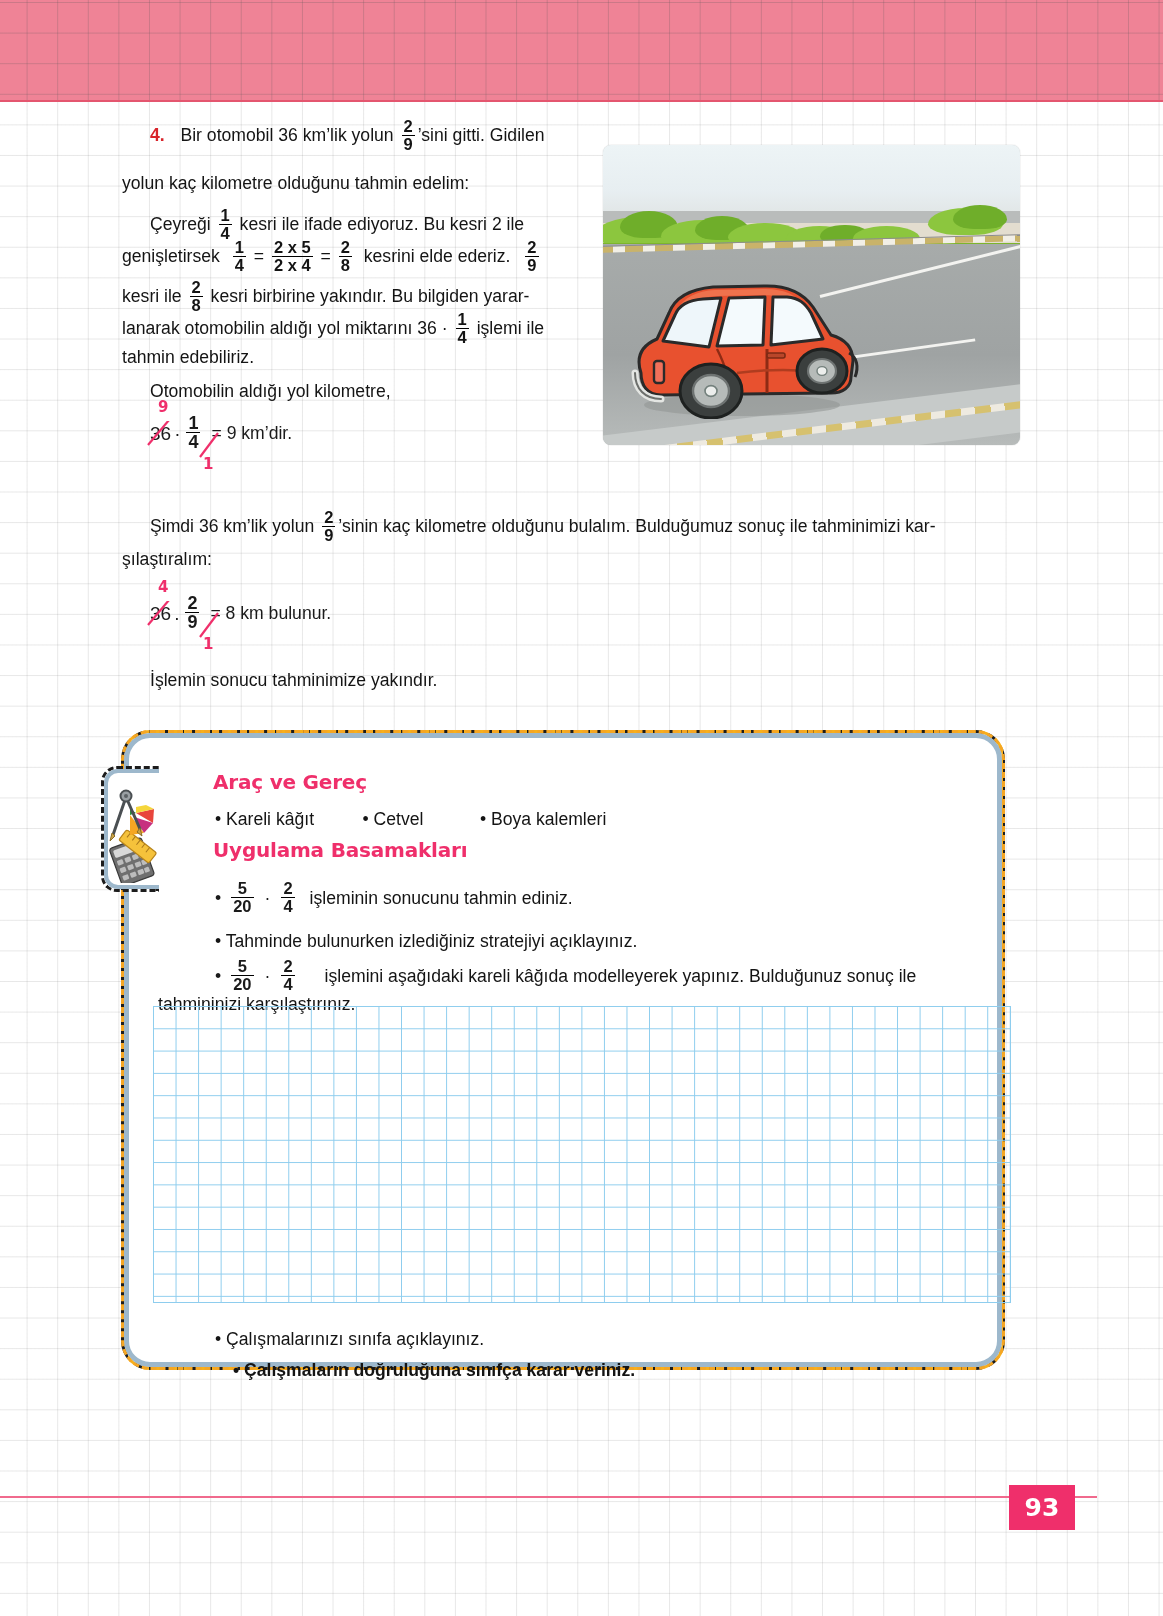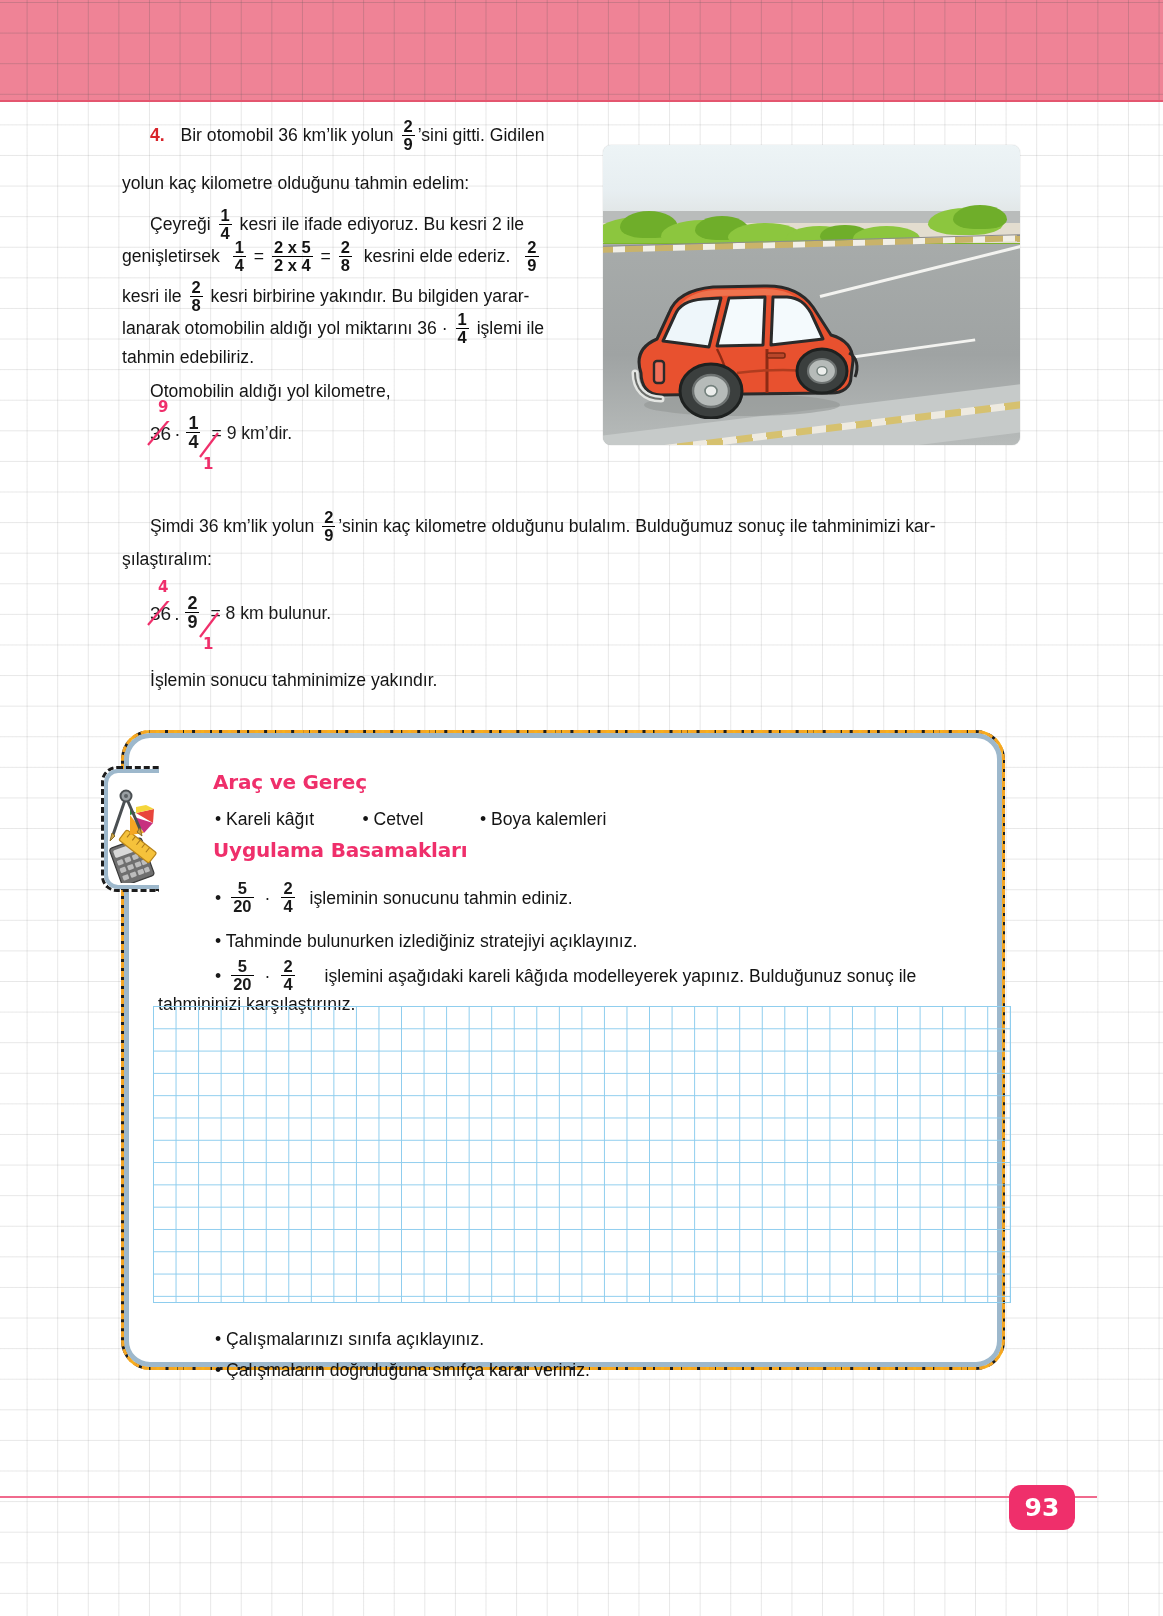--- a/index.html
+++ b/index.html
@@ -151,21 +151,20 @@
   #footer-rule{
     position:absolute; left:0; top:1496px; width:1097px; height:2px;
     background:#f06a8d; z-index:4;
   }
   #page-badge{
     position:absolute; left:1009px; top:1485px; width:66px; height:45px;
     background:#ef2f6b; color:#fff;
     display:flex; align-items:center; justify-content:center;
     font-size:25px; font-weight:700; z-index:6;
     font-family:"DejaVu Sans", sans-serif;
-    border-radius:12px;
   }
 
   
   .cancel-wrap{position:relative;display:inline-block;}
   .cancel-slash{
     position:absolute; left:-3px; top:-2px; width:28px; height:26px;
     pointer-events:none;
   }
   .cancel-top{
     position:absolute; color:#ef2f6b; font-size:15px; font-weight:700;
@@ -423,21 +422,21 @@
         <span style="margin:0 8px;font-size:17.6px">·</span>
         <span class="frac">
           <span class="num">2</span>
           <span class="den">4</span>
         </span>
         <span class="act-line" style="margin-left:27px">işlemini  aşağıdaki  kareli  kâğıda  modelleyerek  yapınız.  Bulduğunuz  sonuç  ile</span>
       </div>
       <div class="act-line" style="position:absolute; left:-55px; top:238px;">tahmininizi karşılaştırınız.</div>
 
       <div class="act-line" style="position:absolute; left:2px; top:573px;">• Çalışmalarınızı sınıfa açıklayınız.</div>
-      <div class="act-line" style="position:absolute; left:2px; top:604px;">• Çalışmaların doğruluğuna sınıfça karar veriniz.</div>
+      <div class="act-line" style="position:absolute; left:20px; top:604px;font-weight:bold;">• Çalışmaların doğruluğuna sınıfça karar veriniz.</div>
 
     </div>
   </div>
 
   <div id="tool-tab">
     <div class="tab-dash"></div>
     <div class="tab-bg"></div>
     <svg style="position:absolute;left:2px;top:10px;width:56px;height:104px" viewBox="0 0 56 104">
 
       <g transform="rotate(-20 28 80)">

